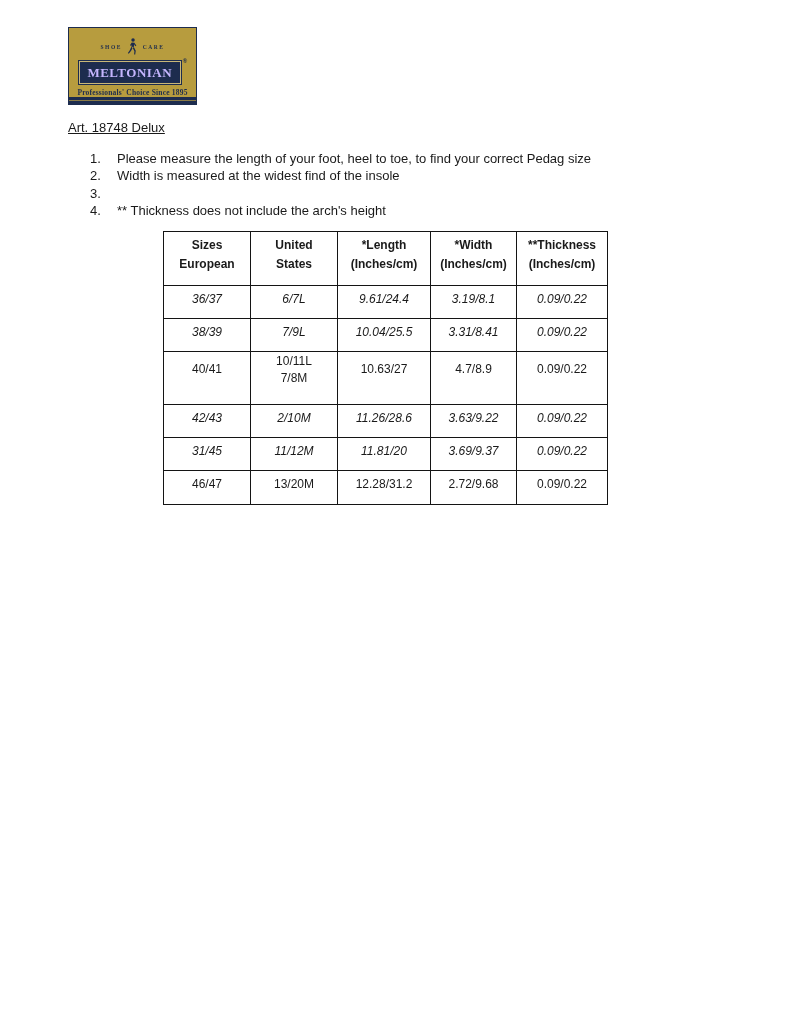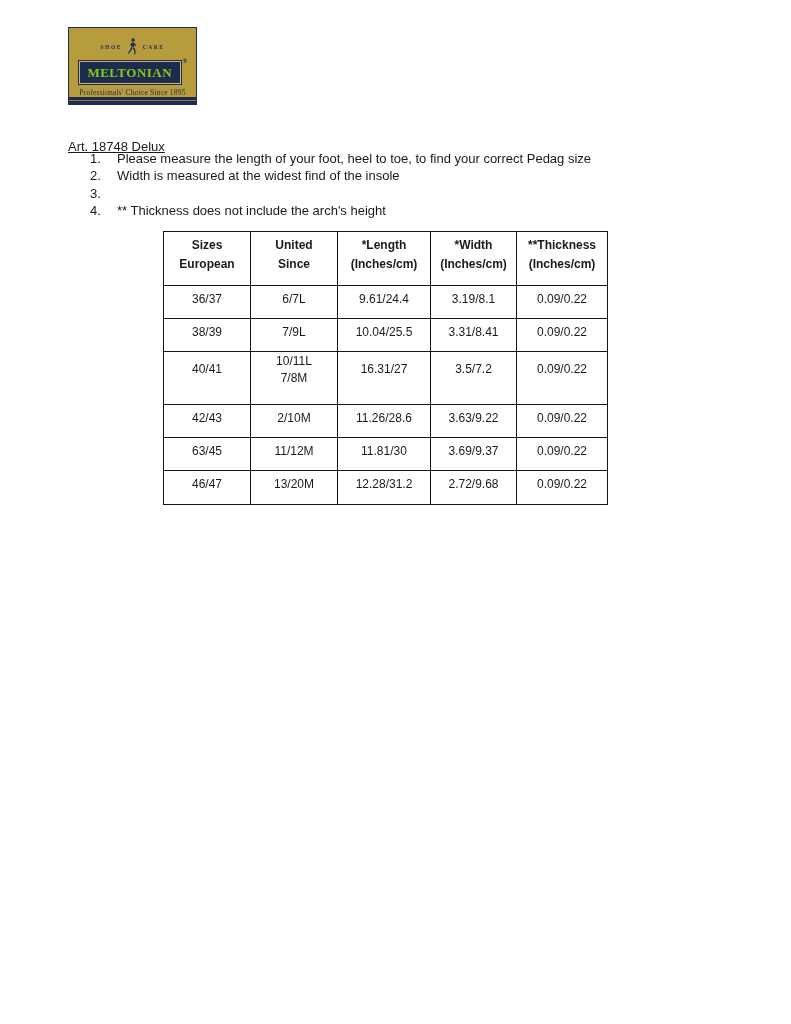--- a/index.html
+++ b/index.html
@@ -58,34 +58,34 @@
     padding: 2px 5px 3px 5px;
     min-width: 104px;
     text-align: center;
   }
   .logo-brand-text {
     font-family: "Liberation Serif", serif;
     font-weight: bold;
     font-size: 13px;
     line-height: 13px;
     letter-spacing: 0.5px;
-    color: #84cc16;
+    color: #c4b5fd;
     white-space: nowrap;
   }
   .logo-reg {
     font-size: 6px;
     font-weight: bold;
     color: #1d2c4e;
     margin-left: 1px;
     margin-top: -2px;
   }
   .logo-tagline {
     margin-top: 3px;
     font-family: "Liberation Serif", serif;
-    font-weight: normal;
+    font-weight: bold;
     font-size: 7.5px;
     letter-spacing: 0.2px;
     color: #1d2c4e;
     white-space: nowrap;
   }
   .logo-bottom-bar {
     margin-top: auto;
     width: 100%;
     height: 7px;
     background: linear-gradient(to bottom,
@@ -95,21 +95,20 @@
   }
 
   
   .heading {
     position: absolute;
     left: 68px;
     top: 120px;
     font-size: 13px;
     text-decoration: underline;
     color: #1a1a1a;
-    margin-top: 19px;
   }
 
   
   .notes {
     position: absolute;
     left: 90px;
     top: 151px;
     font-size: 13px;
   }
   .note {
@@ -137,21 +136,21 @@
     padding-top: 5px;
     line-height: 17px;
   }
   .size-table th {
     font-weight: bold;
     height: 54px;
     padding-top: 4px;
     line-height: 19px;
     margin-top: 12px;
   }
-  .size-table tr.r-std td { height: 33px; }
+  .size-table tr.r-std td { height: 33px; font-style: italic; }
   .size-table tr.r-tall td { height: 53px; padding-top: 9px; }
   .size-table tr.r-last td { height: 34px; }
 </style>
 </head>
 <body>
 
 <div class="page">
 
   <div class="logo">
     <div class="logo-top">
@@ -202,21 +201,21 @@
       <col style="width:87px">
       <col style="width:93px">
       <col style="width:86px">
       <col style="width:91px">
     </colgroup>
     <thead>
       <tr>
         <th>Sizes
 European</th>
         <th>United
-Since</th>
+States</th>
         <th>*Length
 (Inches/cm)</th>
         <th>*Width
 (Inches/cm)</th>
         <th>**Thickness
 (Inches/cm)</th>
       </tr>
     </thead>
     <tbody>
       <tr class="r-std">
@@ -230,35 +229,35 @@
         <td>38/39</td>
         <td>7/9L</td>
         <td>10.04/25.5</td>
         <td>3.31/8.41</td>
         <td>0.09/0.22</td>
       </tr>
       <tr class="r-tall">
         <td>40/41</td>
         <td style="padding-top:1px">10/11L
 7/8M</td>
-        <td>16.31/27</td>
-        <td>3.5/7.2</td>
+        <td>10.63/27</td>
+        <td>4.7/8.9</td>
         <td>0.09/0.22</td>
       </tr>
       <tr class="r-std">
         <td>42/43</td>
         <td>2/10M</td>
         <td>11.26/28.6</td>
         <td>3.63/9.22</td>
         <td>0.09/0.22</td>
       </tr>
       <tr class="r-std">
-        <td>63/45</td>
+        <td>31/45</td>
         <td>11/12M</td>
-        <td>11.81/30</td>
+        <td>11.81/20</td>
         <td>3.69/9.37</td>
         <td>0.09/0.22</td>
       </tr>
       <tr class="r-last">
         <td>46/47</td>
         <td>13/20M</td>
         <td>12.28/31.2</td>
         <td>2.72/9.68</td>
         <td>0.09/0.22</td>
       </tr>

